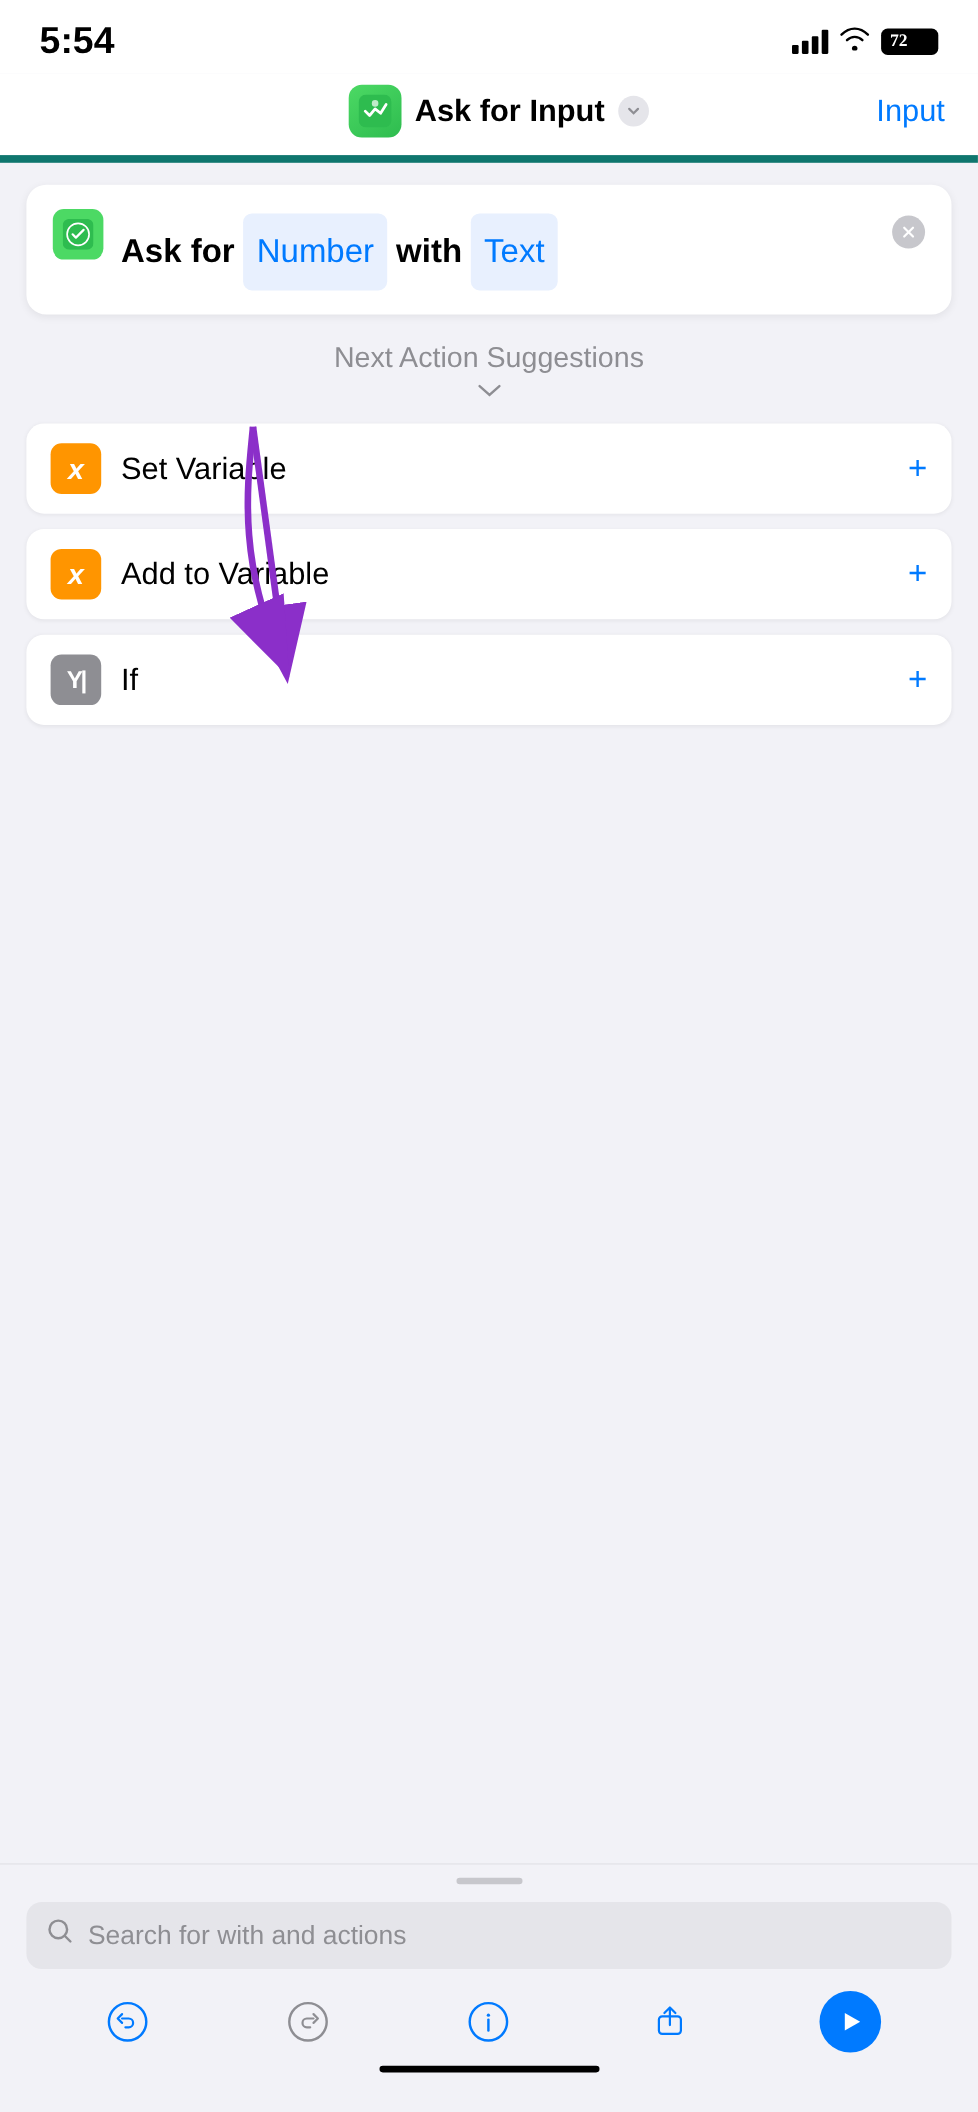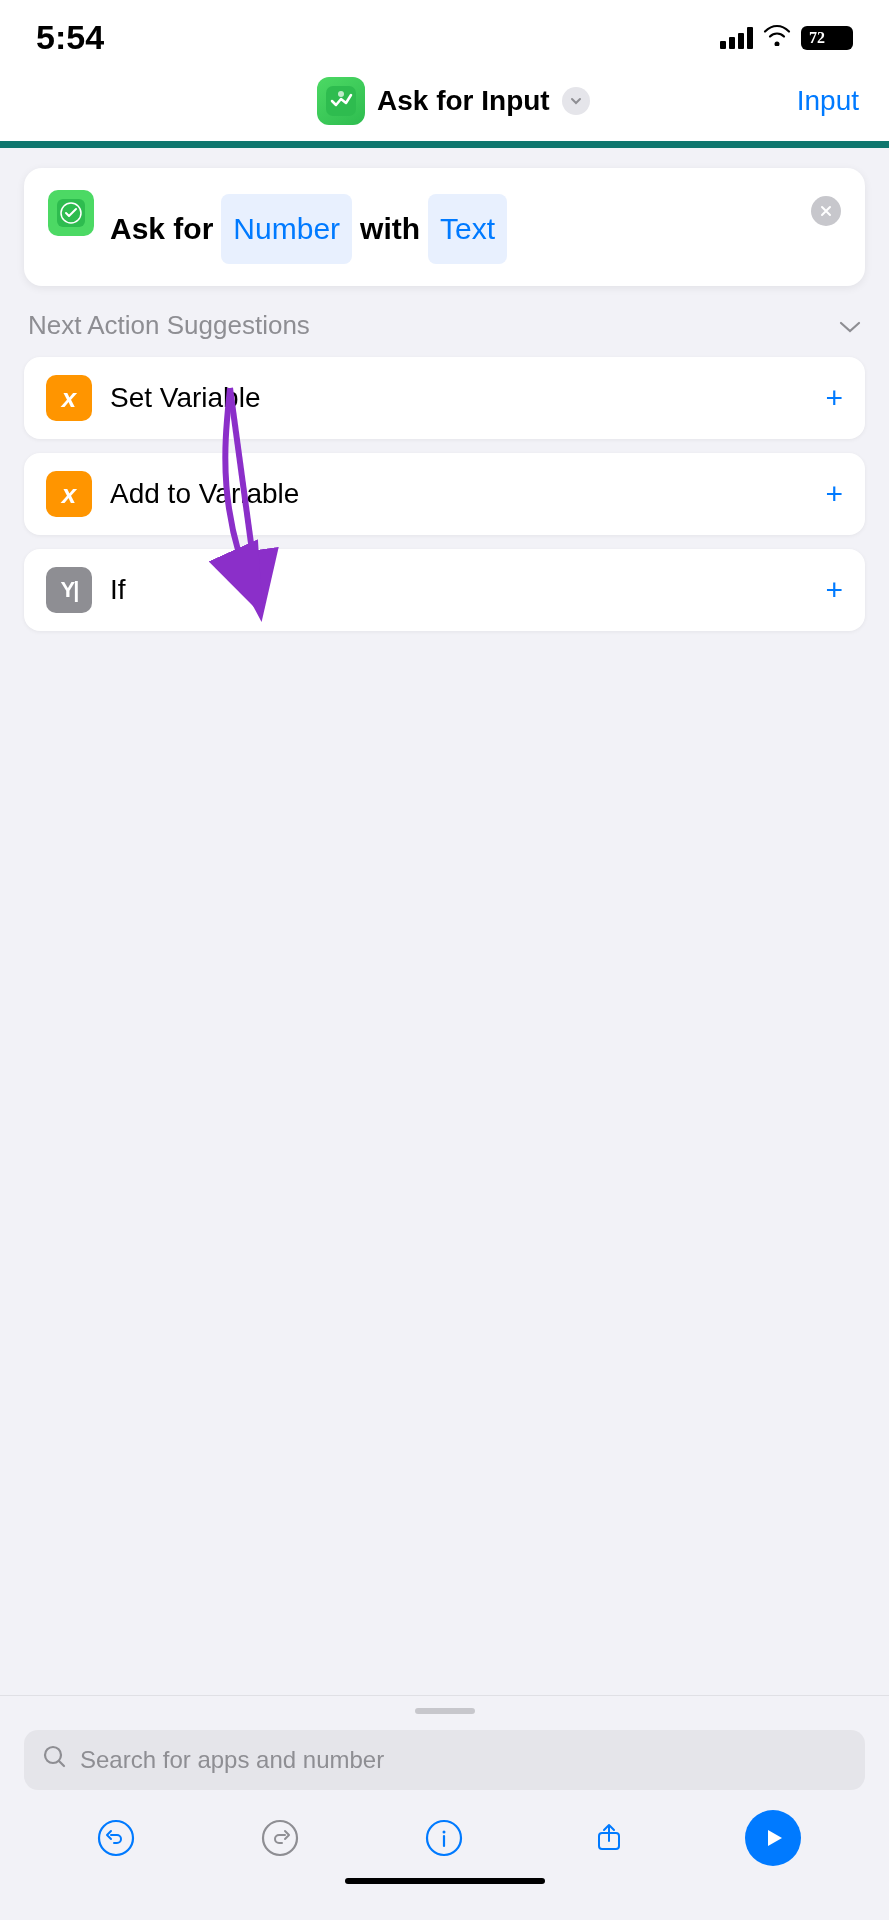--- a/index.html
+++ b/index.html
@@ -203,20 +203,21 @@
       justify-content: center;
     }
 
     
     .suggestions-header {
       display: flex;
       justify-content: space-between;
       align-items: center;
       margin-bottom: 16px;
       padding: 0 4px;
+      flex-direction: column;
     }
     .suggestions-title {
       font-size: 26px;
       font-weight: 500;
       color: #8e8e93;
     }
     .suggestions-chevron {
       font-size: 24px;
       color: #8e8e93;
     }
@@ -475,21 +476,21 @@
 
 <div class="bottom-sheet">
   <div class="bottom-handle"></div>
   <div class="search-bar">
     <span class="search-icon">
       <svg width="26" height="26" viewBox="0 0 26 26" fill="none">
         <circle cx="11" cy="11" r="8" stroke="#8e8e93" stroke-width="2.2"></circle>
         <path d="M17 17l5 5" stroke="#8e8e93" stroke-width="2.2" stroke-linecap="round"></path>
       </svg>
     </span>
-    <span class="search-placeholder">Search for apps and number</span>
+    <span class="search-placeholder">Search for with and actions</span>
   </div>
   <div class="bottom-toolbar">
 
     <div class="toolbar-btn">
       <svg viewBox="0 0 38 38" fill="none">
         <circle cx="19" cy="19" r="17" stroke="#007aff" stroke-width="2.2"></circle>
         <path d="M14 16h6a4 4 0 1 1 0 8h-3" stroke="#007aff" stroke-width="2" stroke-linecap="round"></path>
         <path d="M14 12l-4 4 4 4" stroke="#007aff" stroke-width="2" stroke-linecap="round" stroke-linejoin="round"></path>
       </svg>
     </div>

